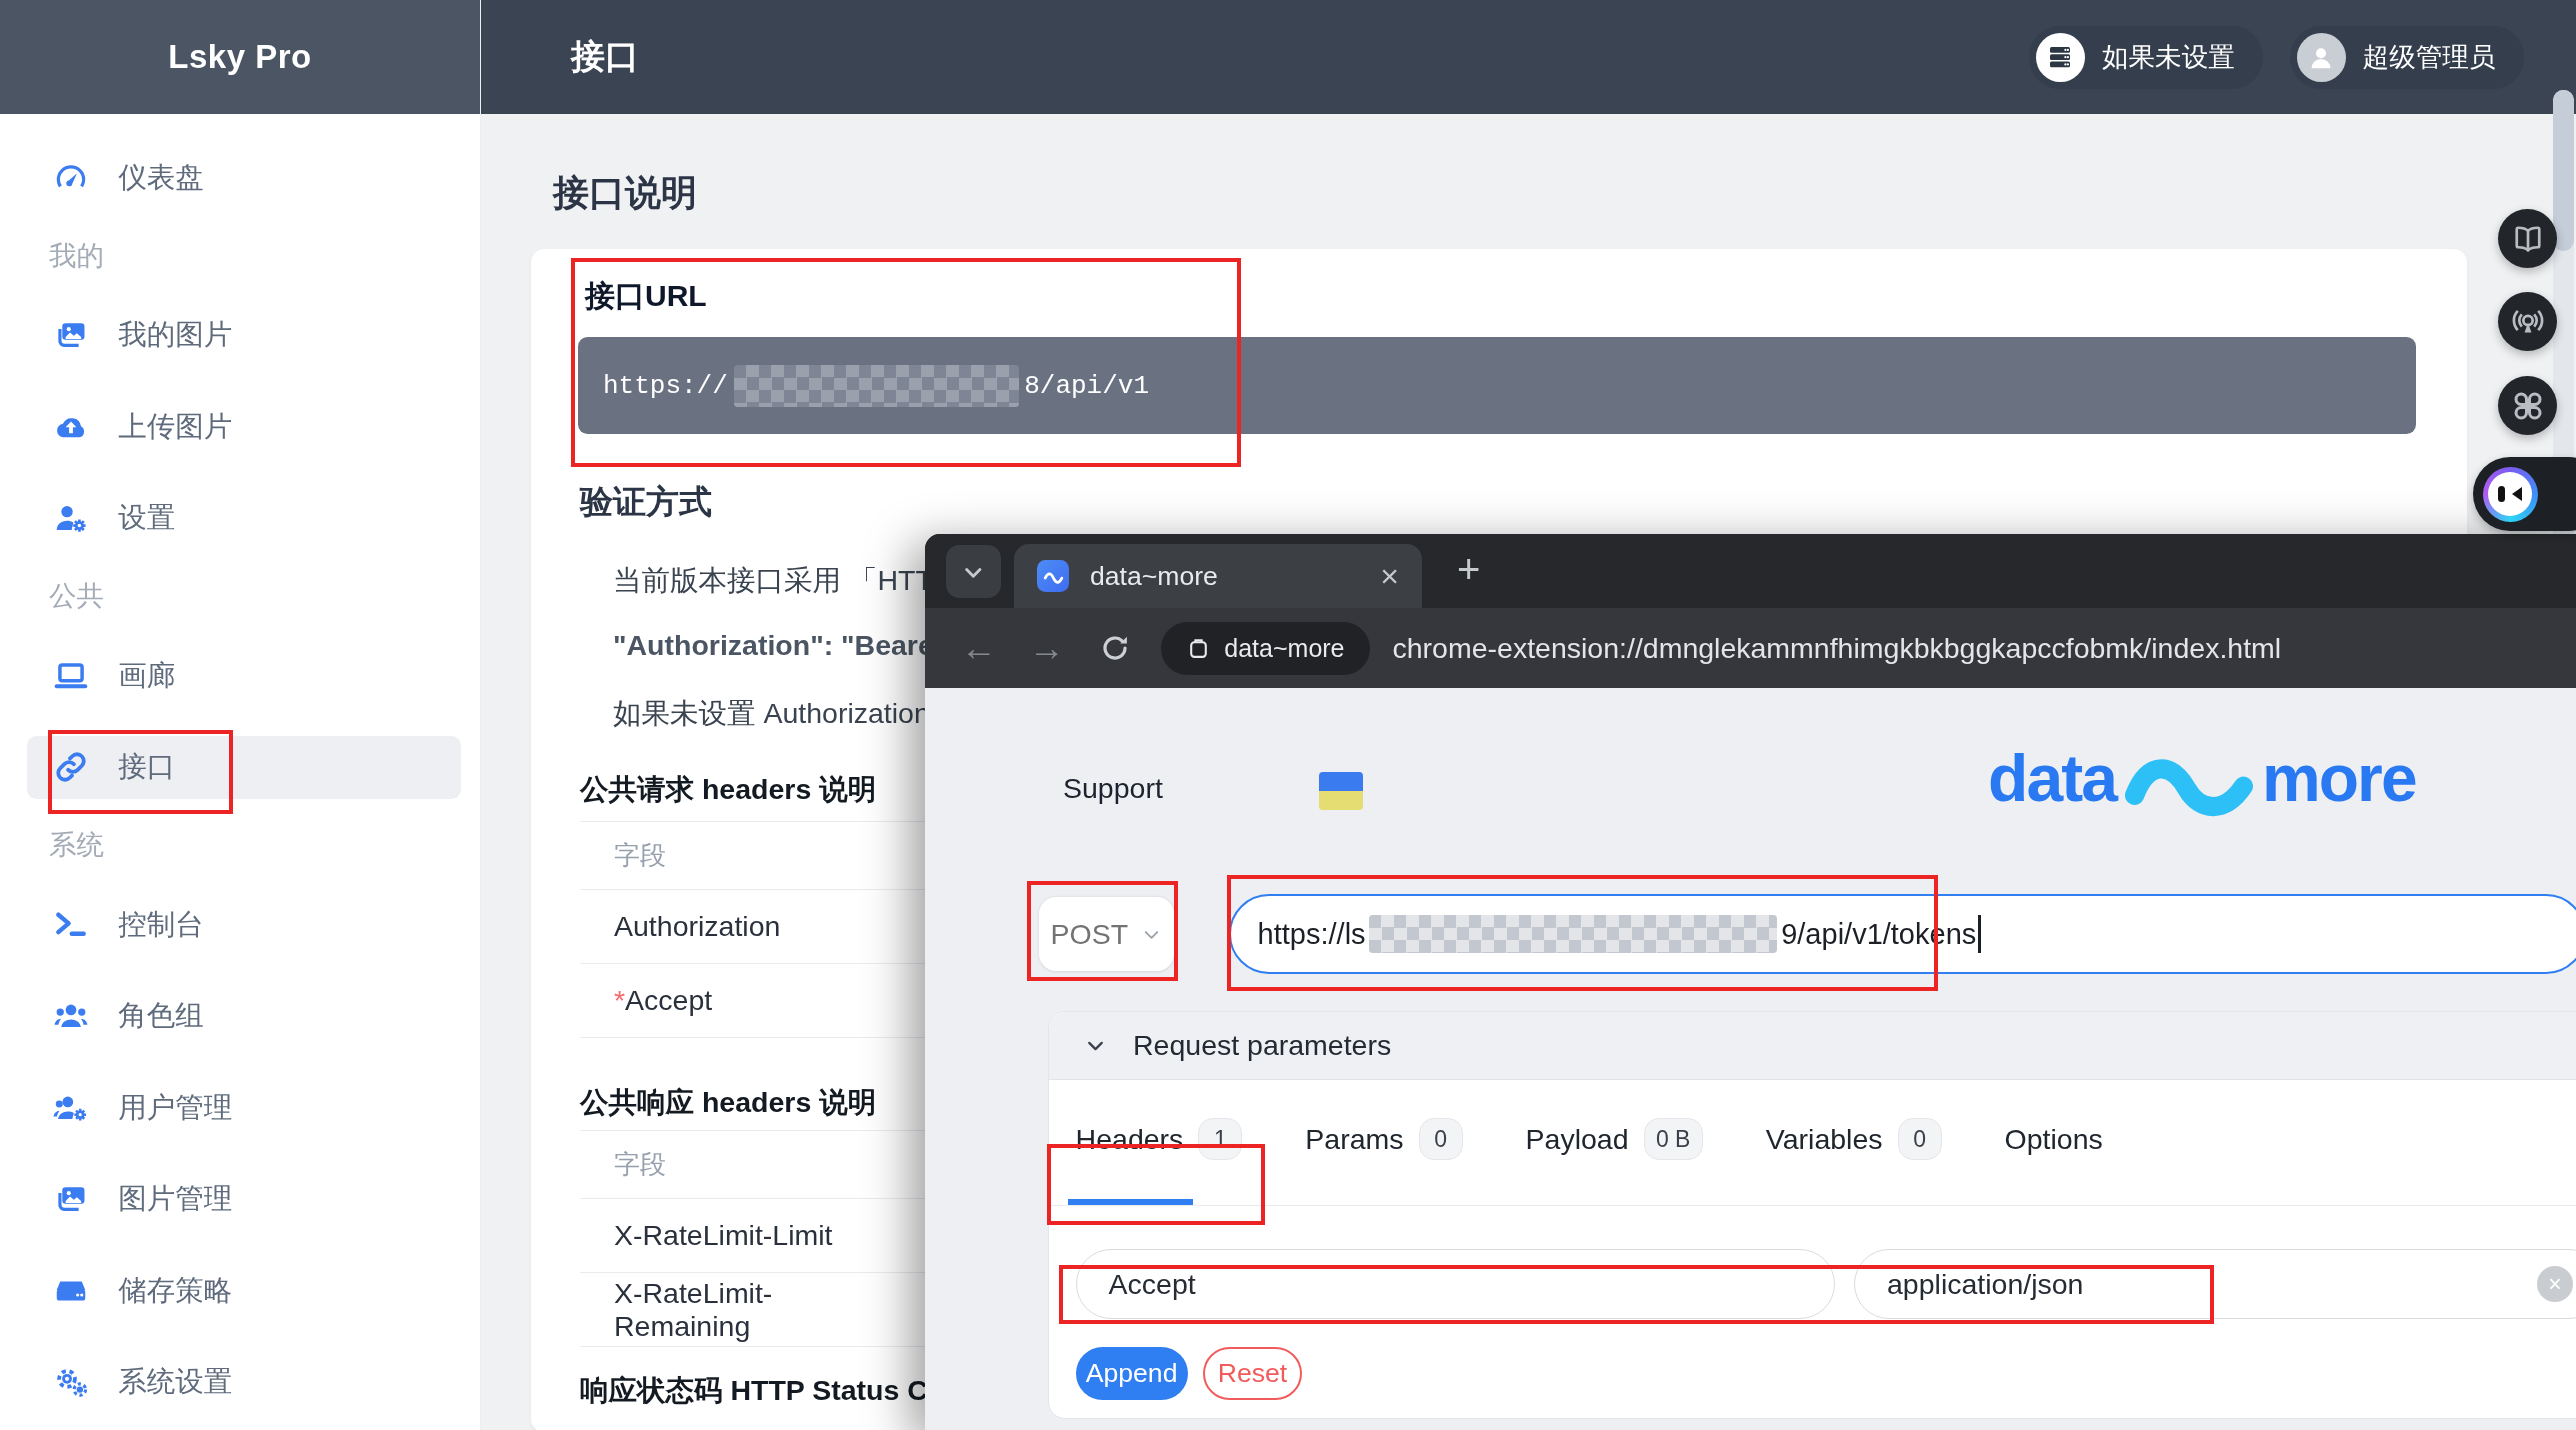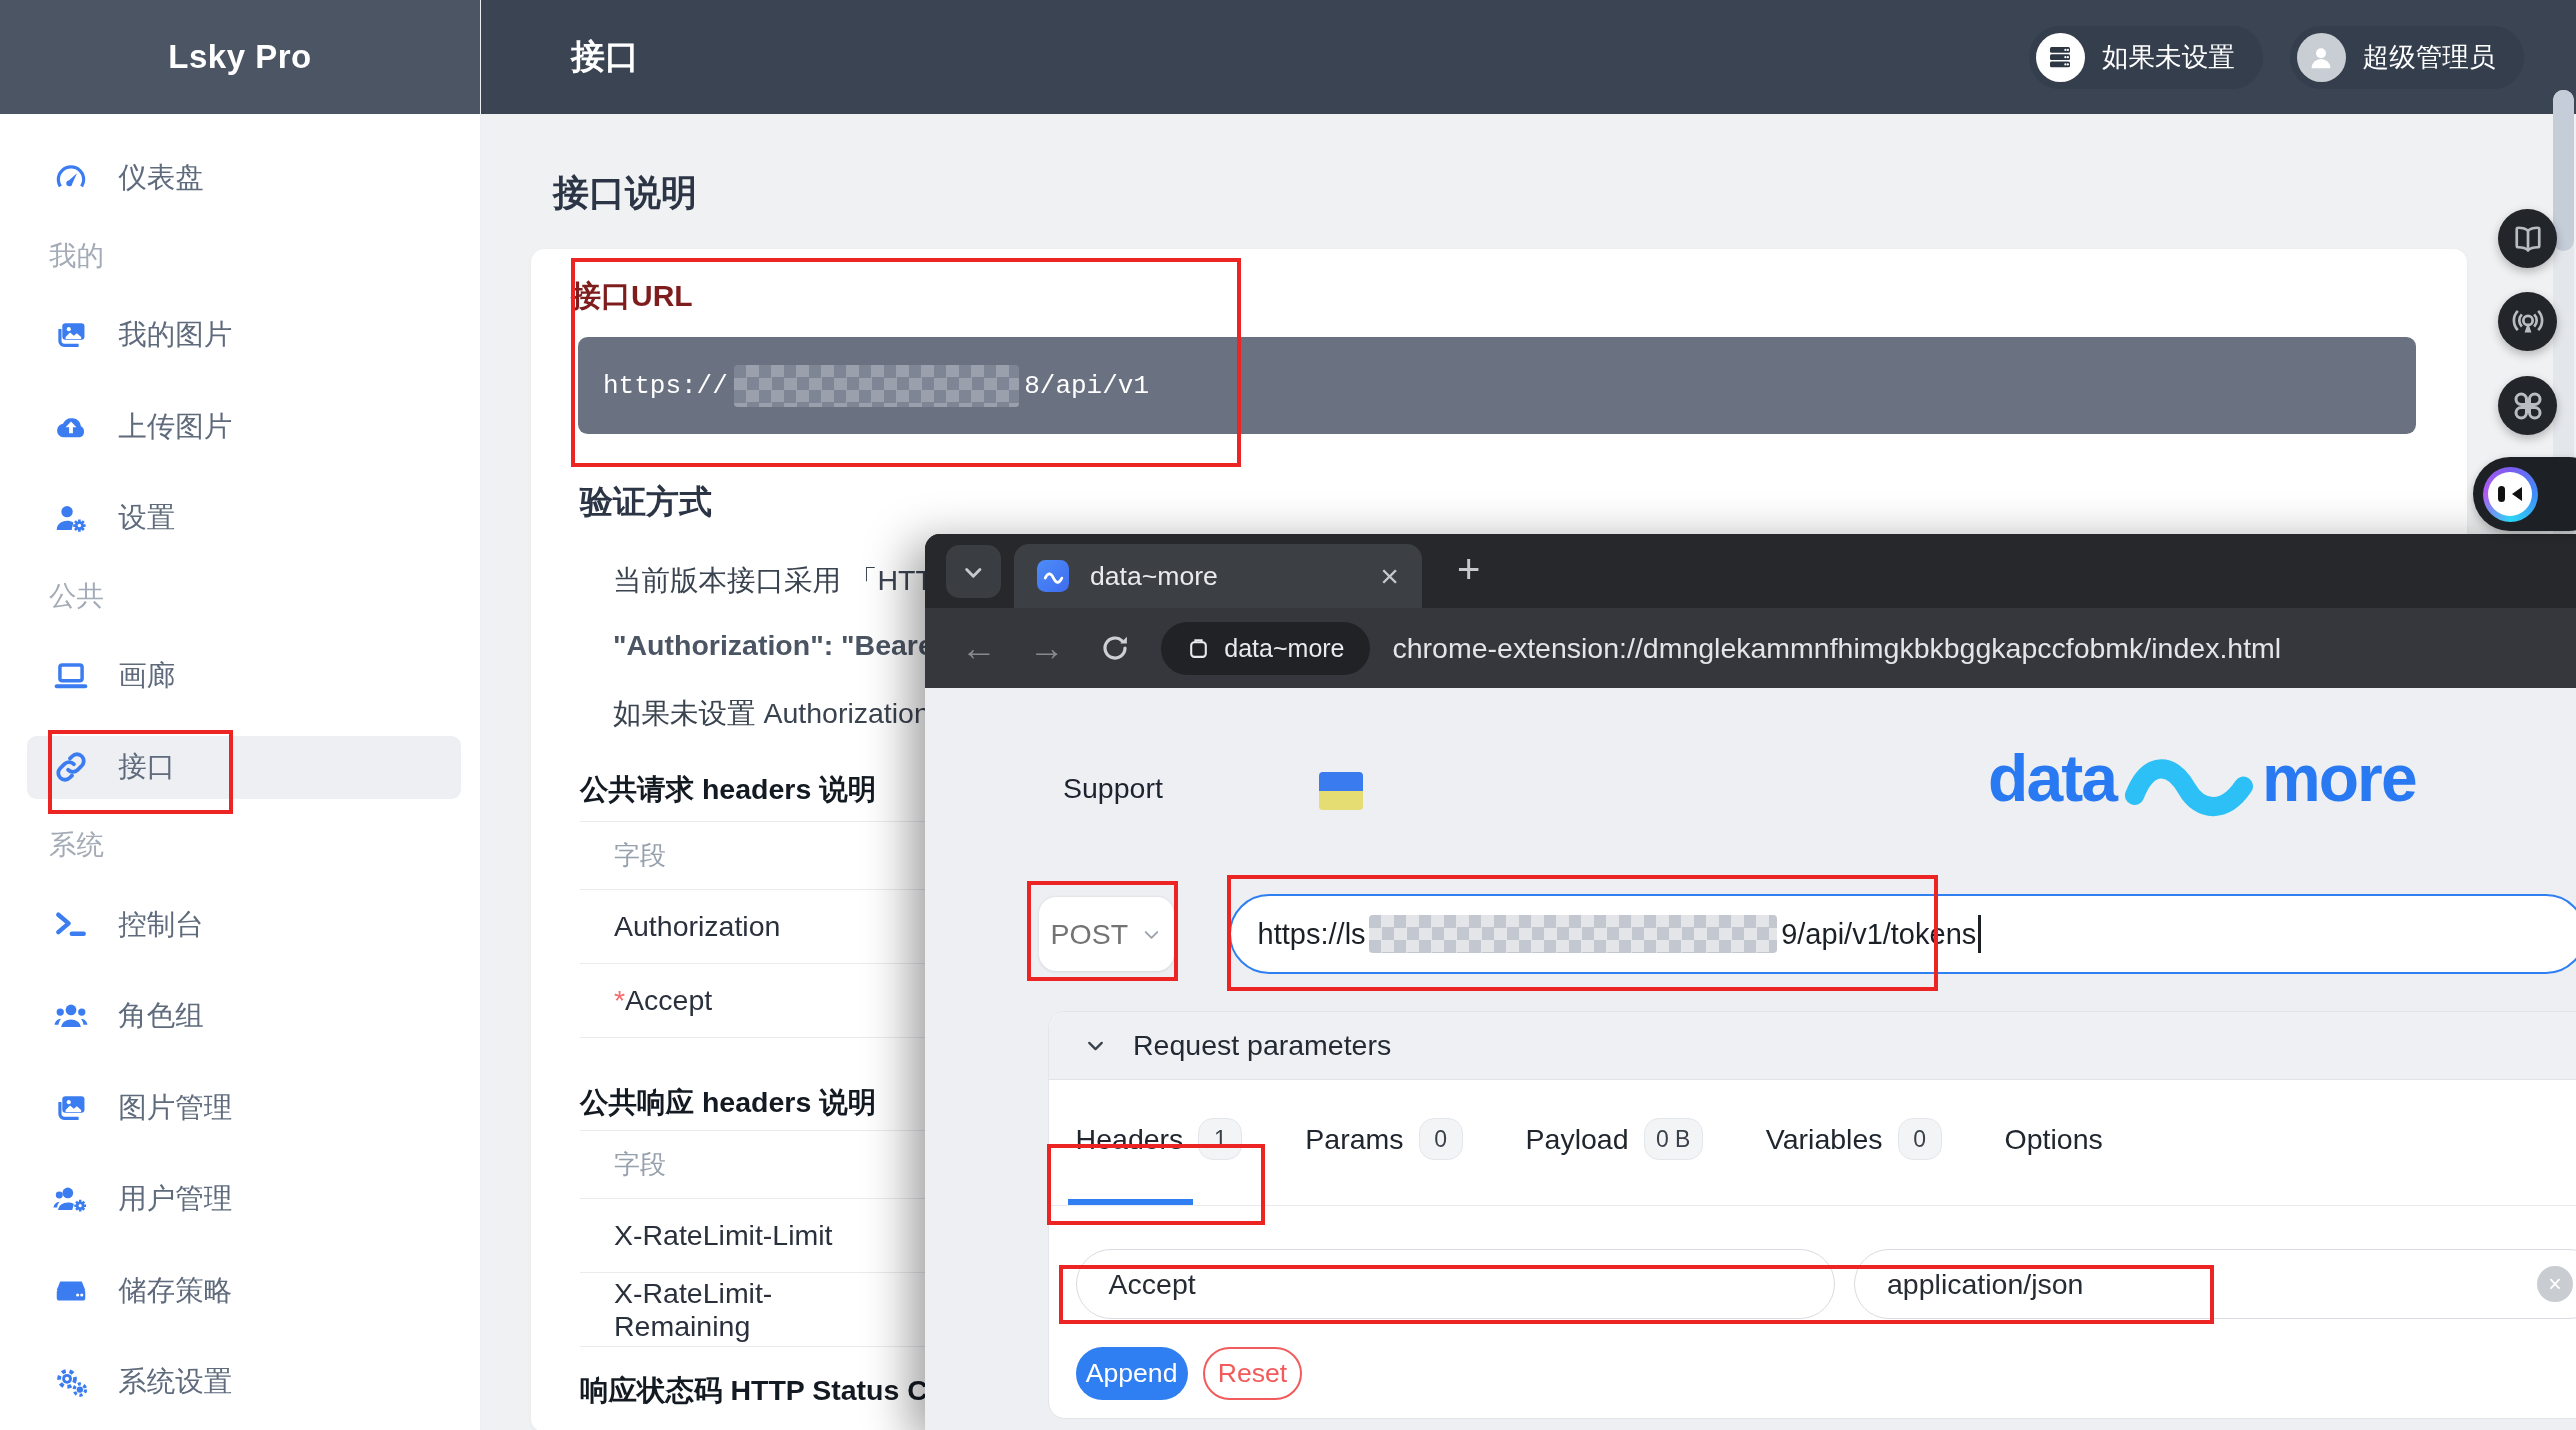--- a/index.html
+++ b/index.html
@@ -25,21 +25,21 @@
   .pill{height:63px;border-radius:31px;background:#343e4d;display:flex;align-items:center;gap:17px;padding:0 28.5px 0 6.6px;color:#fff;font-size:26.6px;cursor:pointer}
   .pill-circle{width:49px;height:49px;border-radius:50%;display:flex;align-items:center;justify-content:center;flex:none}
   .pill-circle.white{background:#fff}
   .pill-circle.gray{background:#c9ced4}
   .pill-circle svg{width:30px;height:30px}
 
   
   .main{position:absolute;left:481px;top:114px;width:2095px;height:1152px;background:#eff1f3;z-index:1}
   .page-heading{position:absolute;left:72px;top:55px;font-size:36px;font-weight:800;color:#2c3545}
   .card{position:absolute;left:50px;top:135px;width:1936px;height:1183px;background:#fff;border-radius:13.3px;box-shadow:0 1.9px 5.7px rgba(30,40,60,.04)}
-  .api-url-label{position:absolute;left:40px;top:26.6px;font-size:30px;font-weight:800;color:#7f1d1d}
+  .api-url-label{position:absolute;left:54px;top:26.6px;font-size:30px;font-weight:800;color:#0f172a}
   .urlbar{position:absolute;left:47px;top:88px;width:1838px;height:97px;background:#6a7180;border-radius:9.5px;display:flex;align-items:center;padding:0 25px;color:#fff;font-family:Liberation Mono, monospace;font-size:26px}
   .mosaic{height:42px;border-radius:3.8px;background:conic-gradient(var(--m1) 90deg,var(--m2) 0 180deg,var(--m1) 0 270deg,var(--m2) 0) 0 0/25px 25px}
   .mosaic.dark{--m1:#9aa0ac;--m2:#7e8594;width:285px;margin:0 5.7px}
   .mosaic.light{--m1:#e3e5e9;--m2:#c3c7cf;width:408px;margin:0 3.8px;height:38px}
   .auth-heading{position:absolute;left:49px;top:231px;font-size:33px;font-weight:800;color:#2c3545}
   .auth-p{position:absolute;left:82px;font-size:28.5px;color:#3a4350;white-space:nowrap}
   .auth-p.bold{font-weight:700;color:#4b5563}
   .sub-heading{position:absolute;left:49px;font-size:28.5px;font-weight:600;color:#141a22}
   .dtable{position:absolute;left:49px;width:1838px;border-top:0.9px solid #e9ebee}
   .trow{display:flex;border-bottom:0.9px solid #e9ebee;align-items:center}
@@ -198,41 +198,41 @@
             <circle cx="5.2" cy="9.5" r="2.3"></circle>
             <circle cx="18.8" cy="9.5" r="2.3"></circle>
             <path d="M1.6 17.5c.3-2.2 1.9-3.6 4.2-3.8-.9 1-1.5 2.3-1.7 3.8zM22.4 17.5h-2.5c-.2-1.5-.8-2.8-1.7-3.8 2.3.2 3.9 1.6 4.2 3.8z"></path>
           </svg>
         </span>
         <span>角色组</span>
       </div>
       <div class="nav-item">
         <span class="nav-icon">
           <svg viewBox="0 0 24 24" fill="currentColor">
-            <rect x="6.5" y="4.5" width="14" height="10.5" rx="2"></rect>
-            <path d="M4 8.2v7.6a3.7 3.7 0 0 0 3.7 3.7h9.1v-2H7.9c-1 0-1.9-.8-1.9-1.9V8.2H4z"></path>
-            <circle fill="#fff" cx="10.6" cy="8.3" r="1.3"></circle>
-            <path fill="#fff" d="m8.6 13.2 2.8-2.8 2.4 2 1.9-1.5 2.7 2.3v1.3H8.6z"></path>
-          </svg>
-        </span>
-        <span>图片管理</span>
-      </div>
-      <div class="nav-item">
-        <span class="nav-icon">
-          <svg viewBox="0 0 24 24" fill="currentColor">
             <circle cx="10" cy="8.2" r="3.4"></circle>
             <path d="M3.8 19c.4-3 3-4.8 6.2-4.8 1.4 0 2.7.3 3.8.9l-1 3.9z"></path>
             <circle cx="4.6" cy="9.5" r="2.2"></circle>
             <path d="M.9 17.3c.3-2 1.8-3.3 3.9-3.5-.8.9-1.4 2.1-1.6 3.5z"></path>
             <circle cx="17.8" cy="16.2" r="2.7"></circle>
             <path stroke="currentColor" stroke-width="1.6" d="M17.8 12.5v7.4M14.1 16.2h7.4M15.2 13.6l5.2 5.2M20.4 13.6l-5.2 5.2"></path>
             <circle fill="#fff" cx="17.8" cy="16.2" r="1"></circle>
           </svg>
         </span>
         <span>用户管理</span>
+      </div>
+      <div class="nav-item">
+        <span class="nav-icon">
+          <svg viewBox="0 0 24 24" fill="currentColor">
+            <rect x="6.5" y="4.5" width="14" height="10.5" rx="2"></rect>
+            <path d="M4 8.2v7.6a3.7 3.7 0 0 0 3.7 3.7h9.1v-2H7.9c-1 0-1.9-.8-1.9-1.9V8.2H4z"></path>
+            <circle fill="#fff" cx="10.6" cy="8.3" r="1.3"></circle>
+            <path fill="#fff" d="m8.6 13.2 2.8-2.8 2.4 2 1.9-1.5 2.7 2.3v1.3H8.6z"></path>
+          </svg>
+        </span>
+        <span>图片管理</span>
       </div>
       <div class="nav-item">
         <span class="nav-icon">
           <svg viewBox="0 0 24 24" fill="currentColor">
             <path d="M5.2 6h13.6l2.2 5.4H3z"></path>
             <rect x="3" y="11" width="18" height="7" rx="1.6"></rect>
             <circle fill="#fff" cx="16.2" cy="14.5" r="1"></circle>
             <circle fill="#fff" cx="18.8" cy="14.5" r="1"></circle>
           </svg>
         </span>

